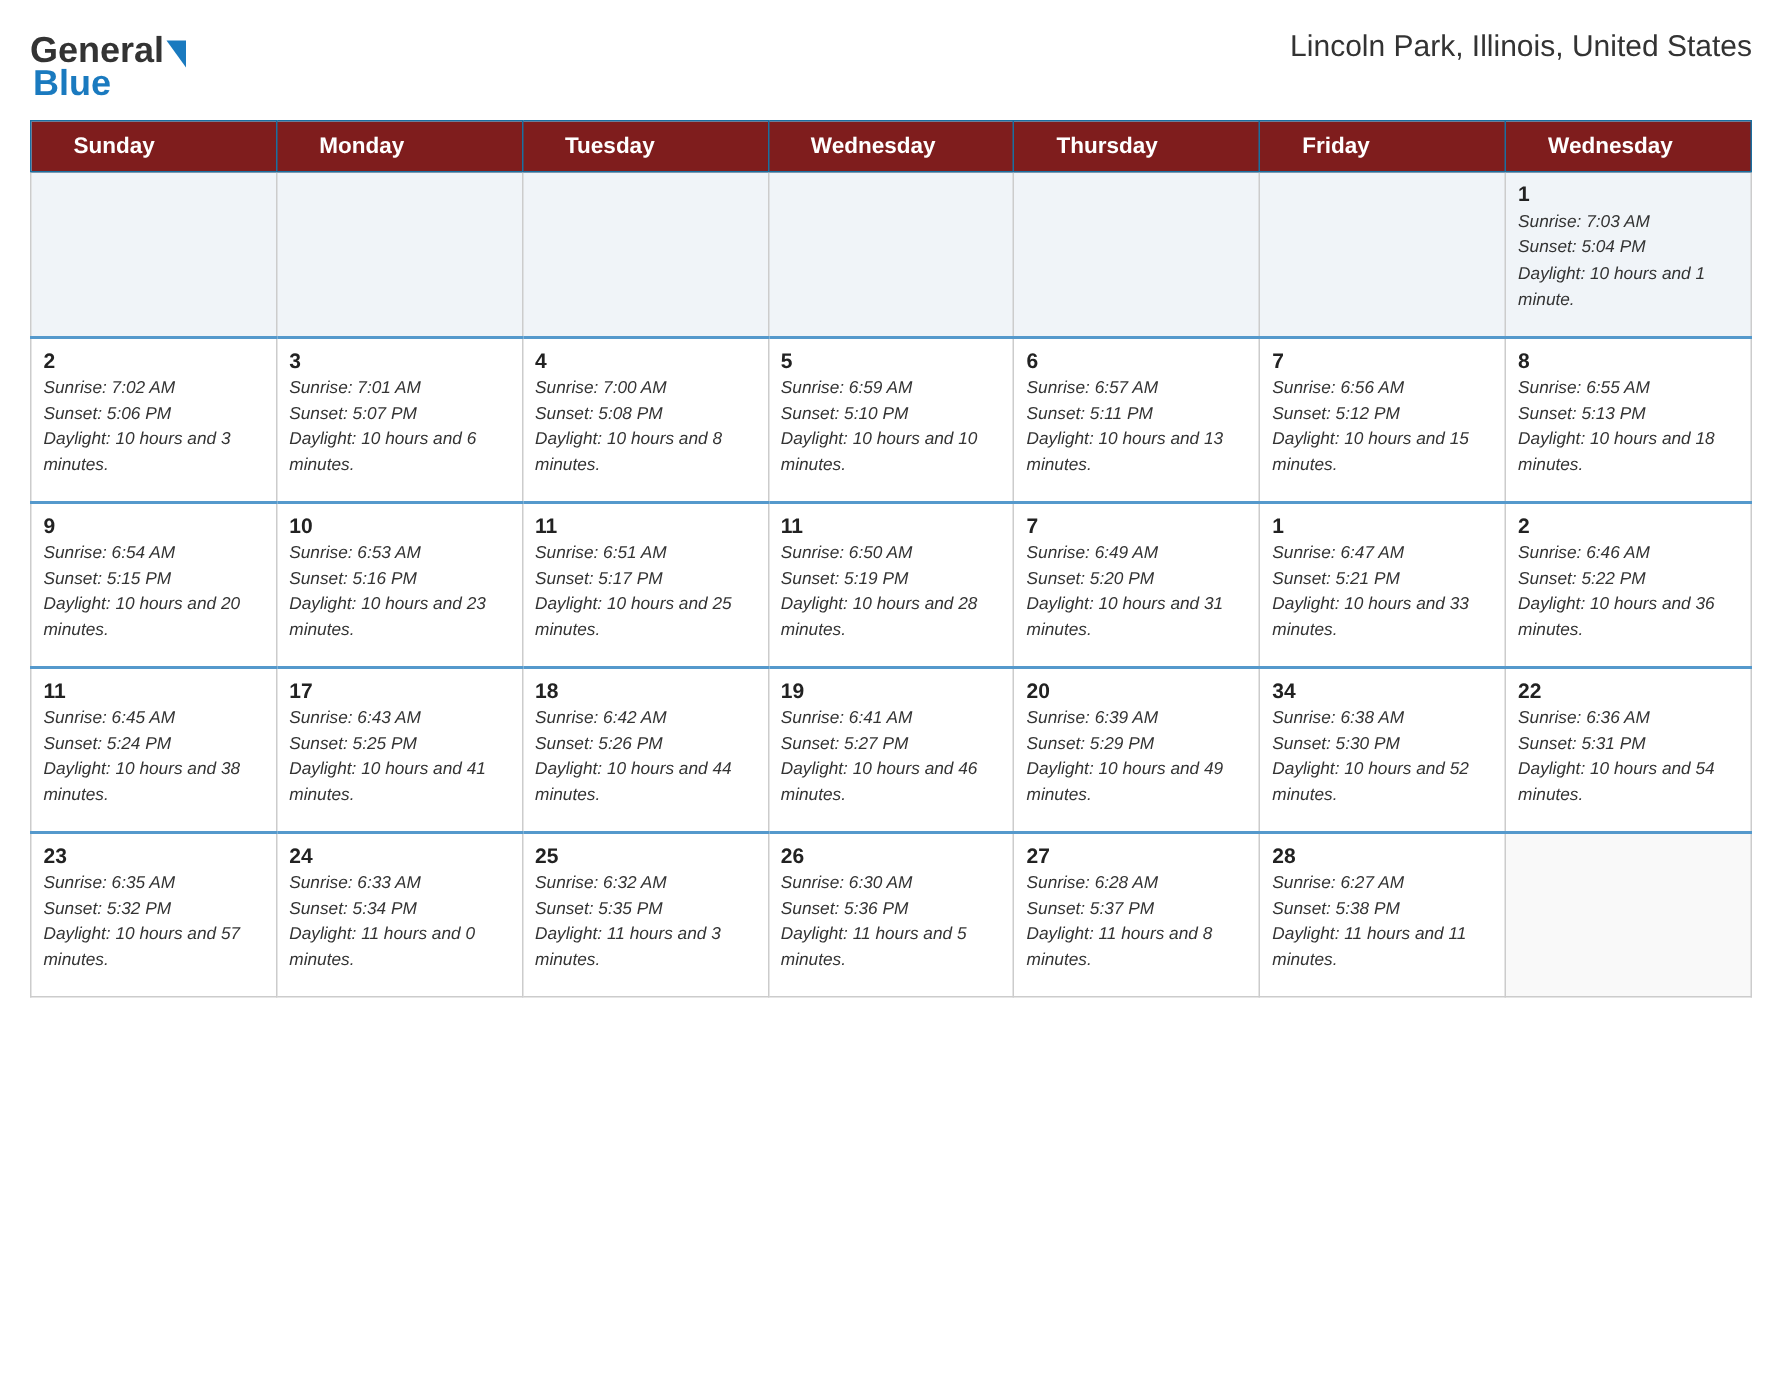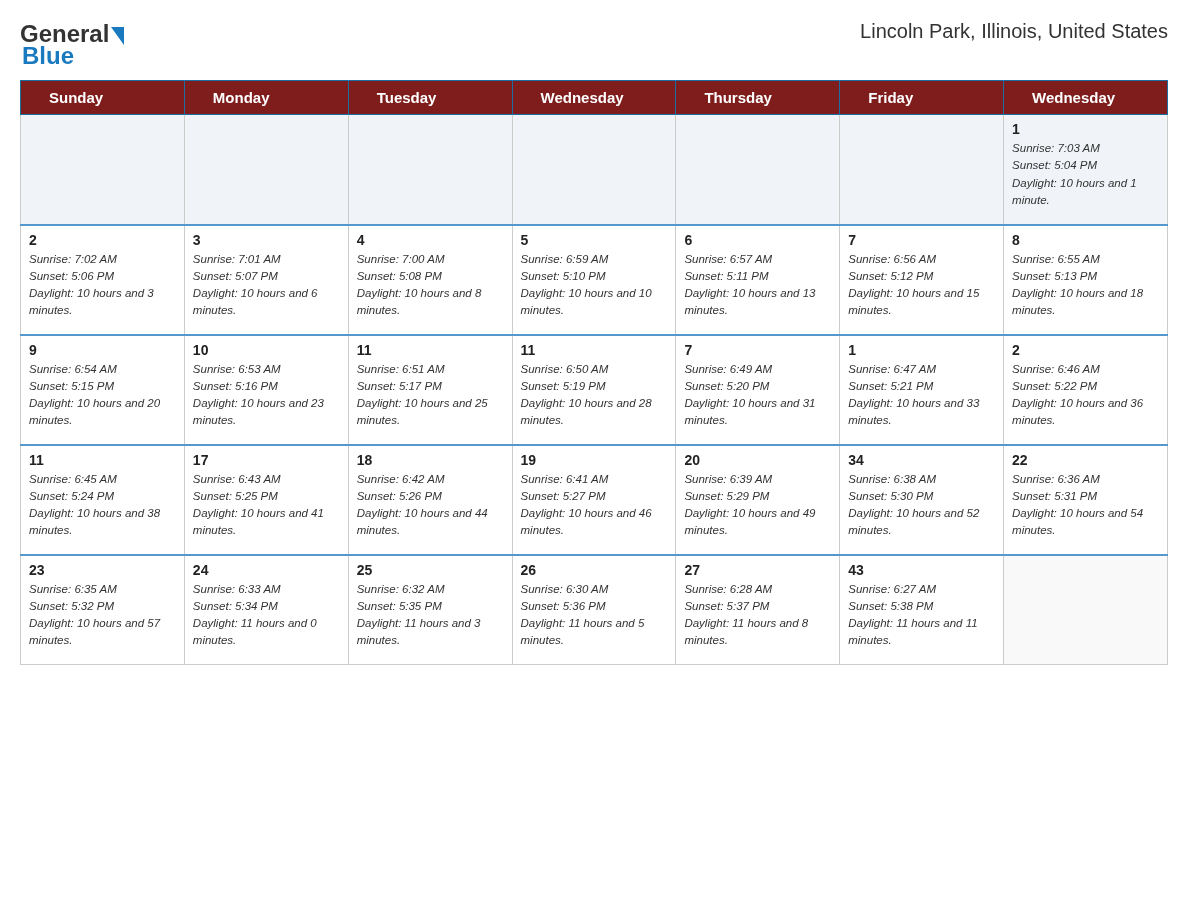--- a/index.html
+++ b/index.html
@@ -229,19 +229,19 @@
         </td>
         <td>
           <span class="day-number">26</span>
           <div class="day-info">Sunrise: 6:30 AM<br>Sunset: 5:36 PM<br>Daylight: 11 hours and 5 minutes.</div>
         </td>
         <td>
           <span class="day-number">27</span>
           <div class="day-info">Sunrise: 6:28 AM<br>Sunset: 5:37 PM<br>Daylight: 11 hours and 8 minutes.</div>
         </td>
         <td>
-          <span class="day-number">43</span>
+          <span class="day-number">28</span>
           <div class="day-info">Sunrise: 6:27 AM<br>Sunset: 5:38 PM<br>Daylight: 11 hours and 11 minutes.</div>
         </td>
         <td class="empty-cell"></td>
       </tr>
     </tbody>
 </table>
 
 </body></html>

